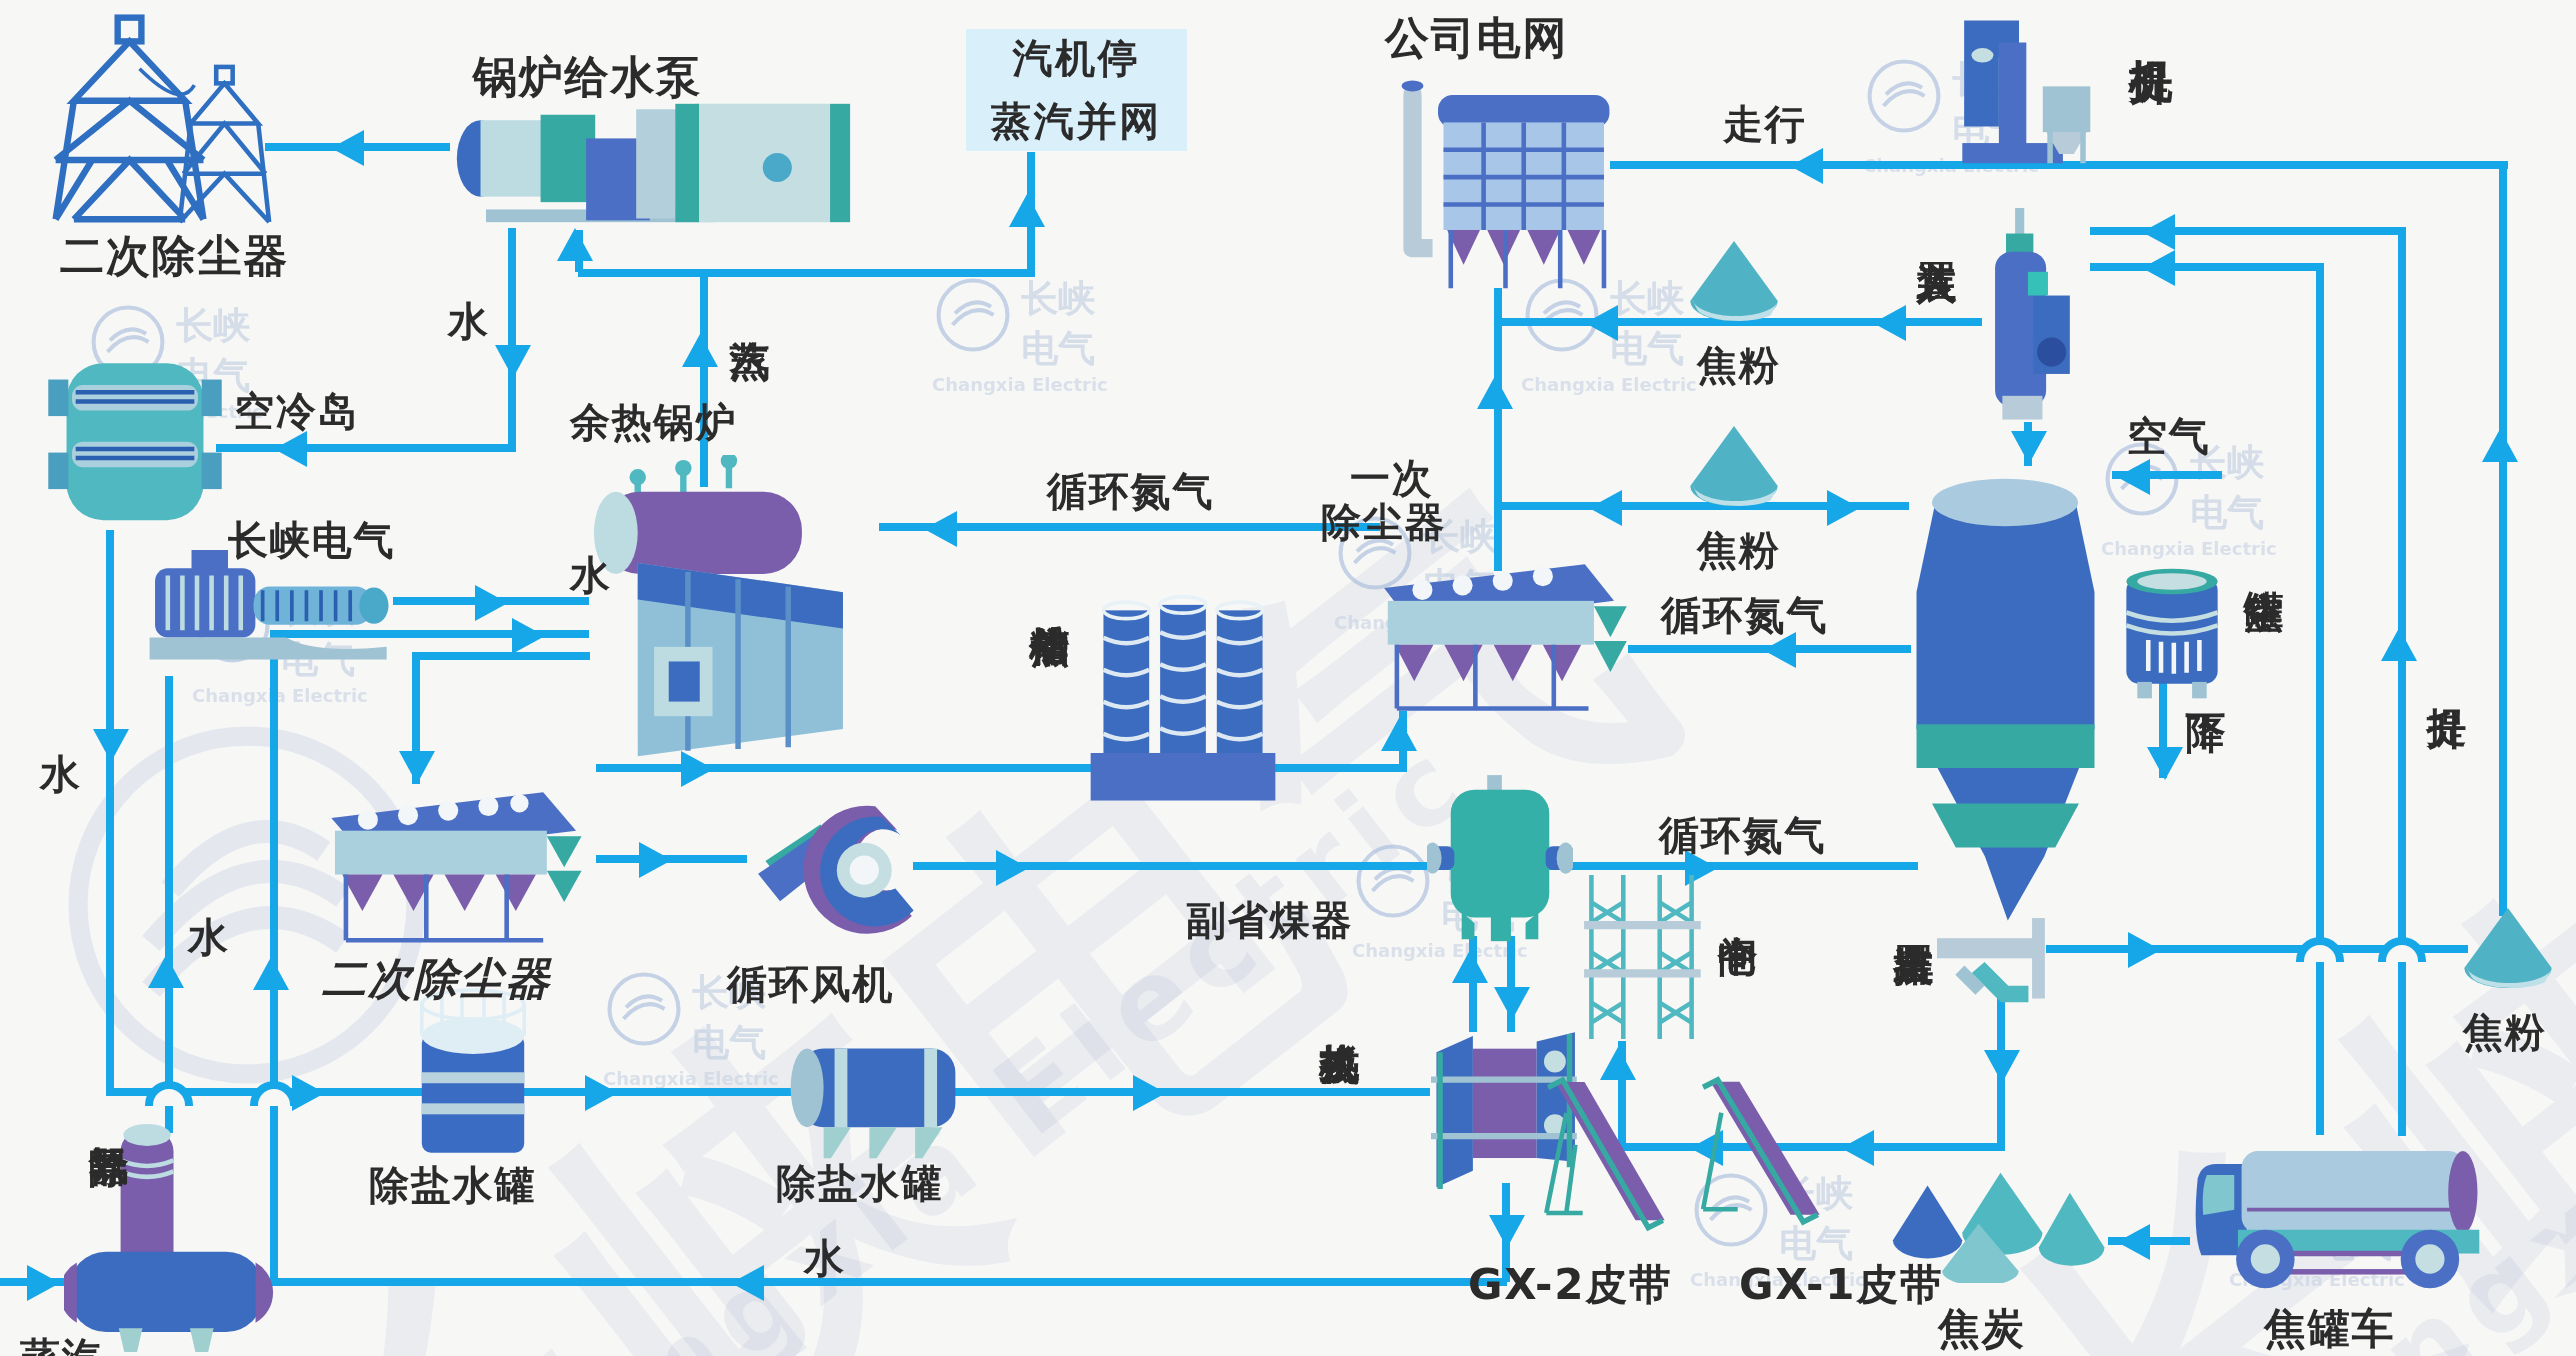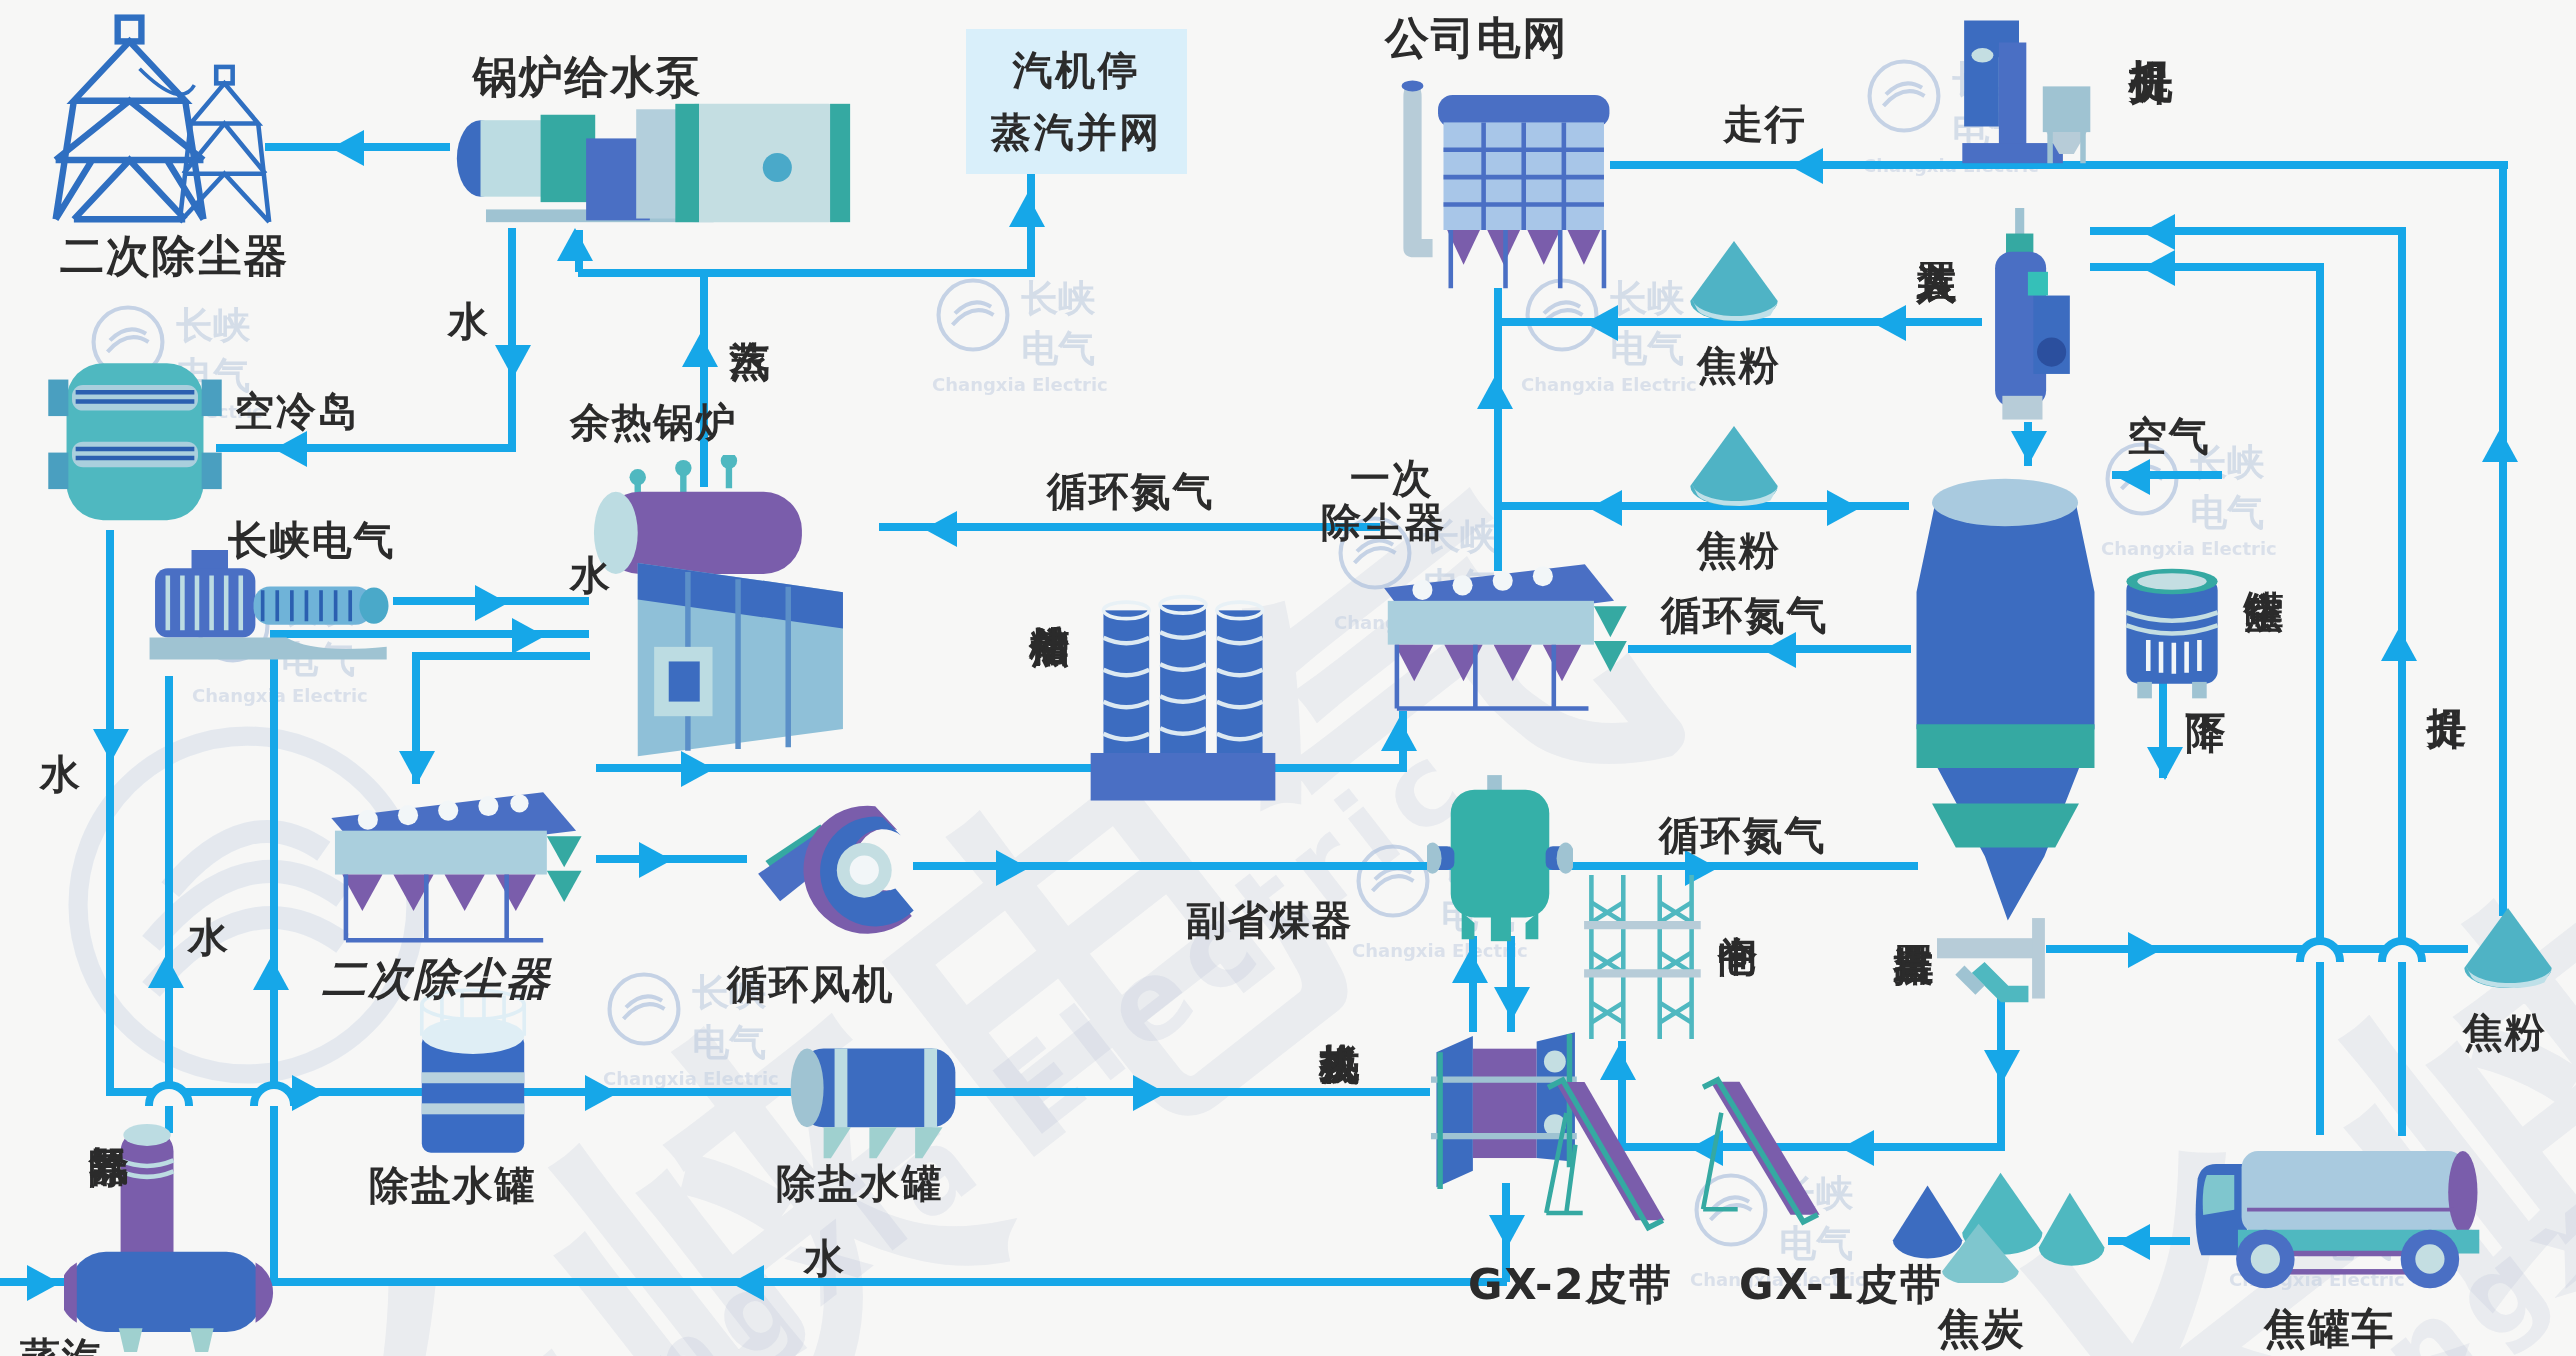--- a/index.html
+++ b/index.html
@@ -180,21 +180,21 @@
     <rect x="34" y="20" width="80" height="84" fill="#bcdce2"></rect>
     <rect x="100" y="14" width="60" height="96" fill="#35a9a2"></rect>
     <rect x="150" y="40" width="70" height="90" fill="#4a6fc4"></rect>
     <rect x="205" y="8" width="50" height="120" fill="#b3cfdc"></rect>
     <rect x="248" y="2" width="190" height="130" rx="22" fill="#c4dee2"></rect>
     <rect x="248" y="2" width="26" height="130" fill="#35a9a2"></rect>
     <rect x="418" y="2" width="22" height="130" fill="#35a9a2"></rect>
     <circle cx="360" cy="72" r="16" fill="#4aa9c9"></circle>
   </svg>
 
-  <div class="box" style="left:966px;top:29px;width:221px;height:145px;">
+  <div class="box" style="left:966px;top:29px;width:221px;height:122px;">
     <div class="bl">汽机停</div>
     <div class="bl">蒸汽并网</div>
   </div>
 
   <svg class="eq" style="left:1396px;top:75px;" width="219" height="217" viewBox="0 0 240 238">
     <path d="M18,10 q-10,0 -10,14 V190 q0,10 12,10 h20 V180 h-12 V24 q0,-14 -10,-14z" fill="#b7ccd8"></path>
     <ellipse cx="18" cy="12" rx="12" ry="6" fill="#4a6fc4"></ellipse>
     <rect x="46" y="22" width="188" height="36" rx="16" fill="#4a6fc4"></rect>
     <rect x="52" y="52" width="176" height="118" fill="#a8c6e8"></rect>
     <g stroke="#4a6fc4" stroke-width="5">

